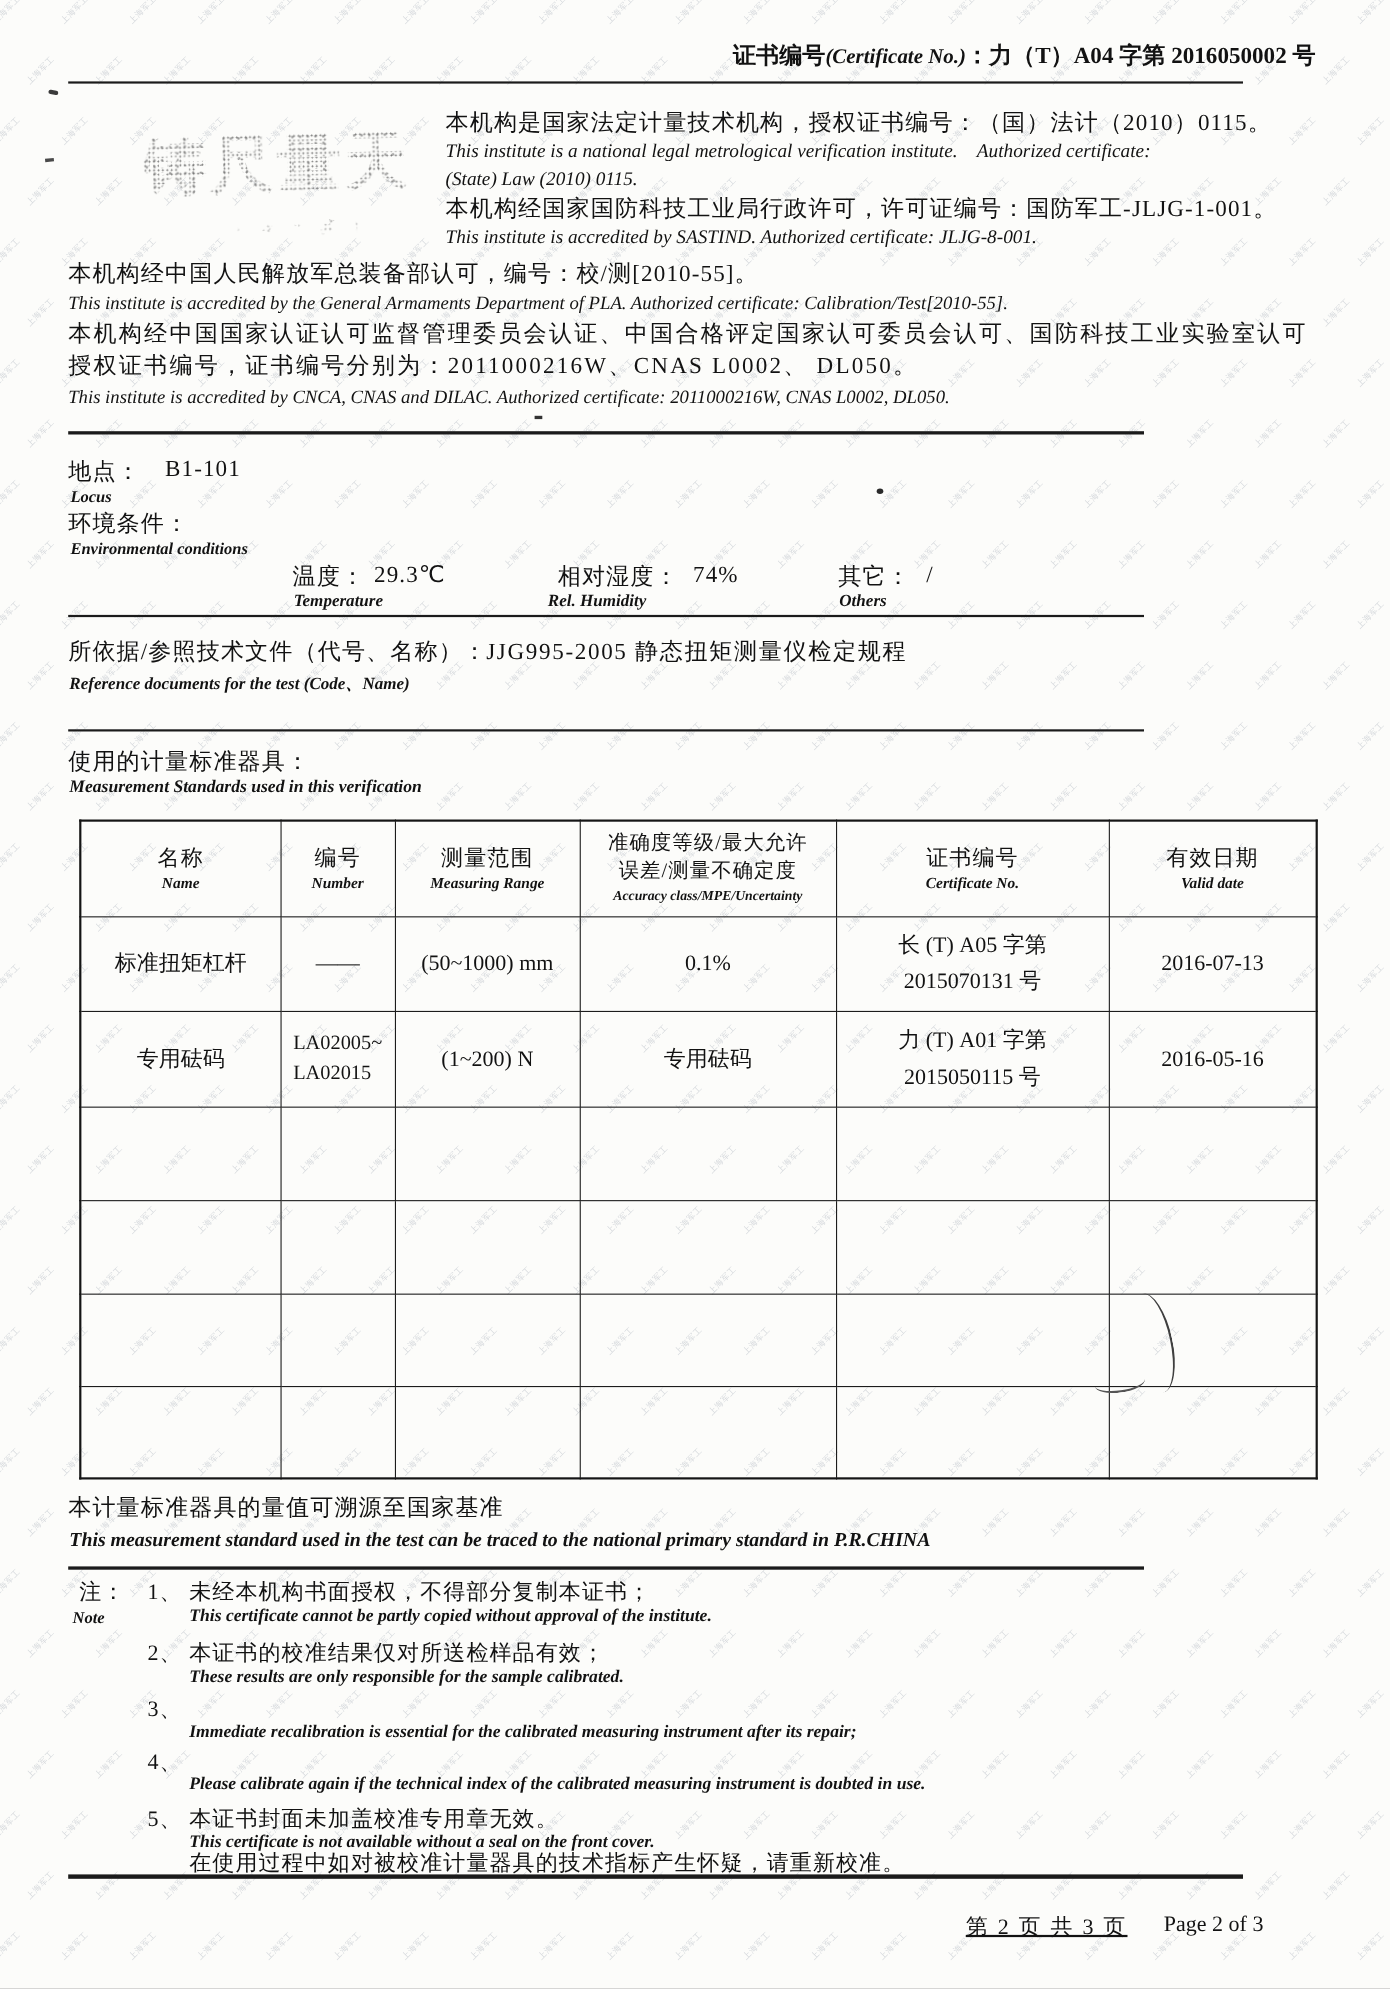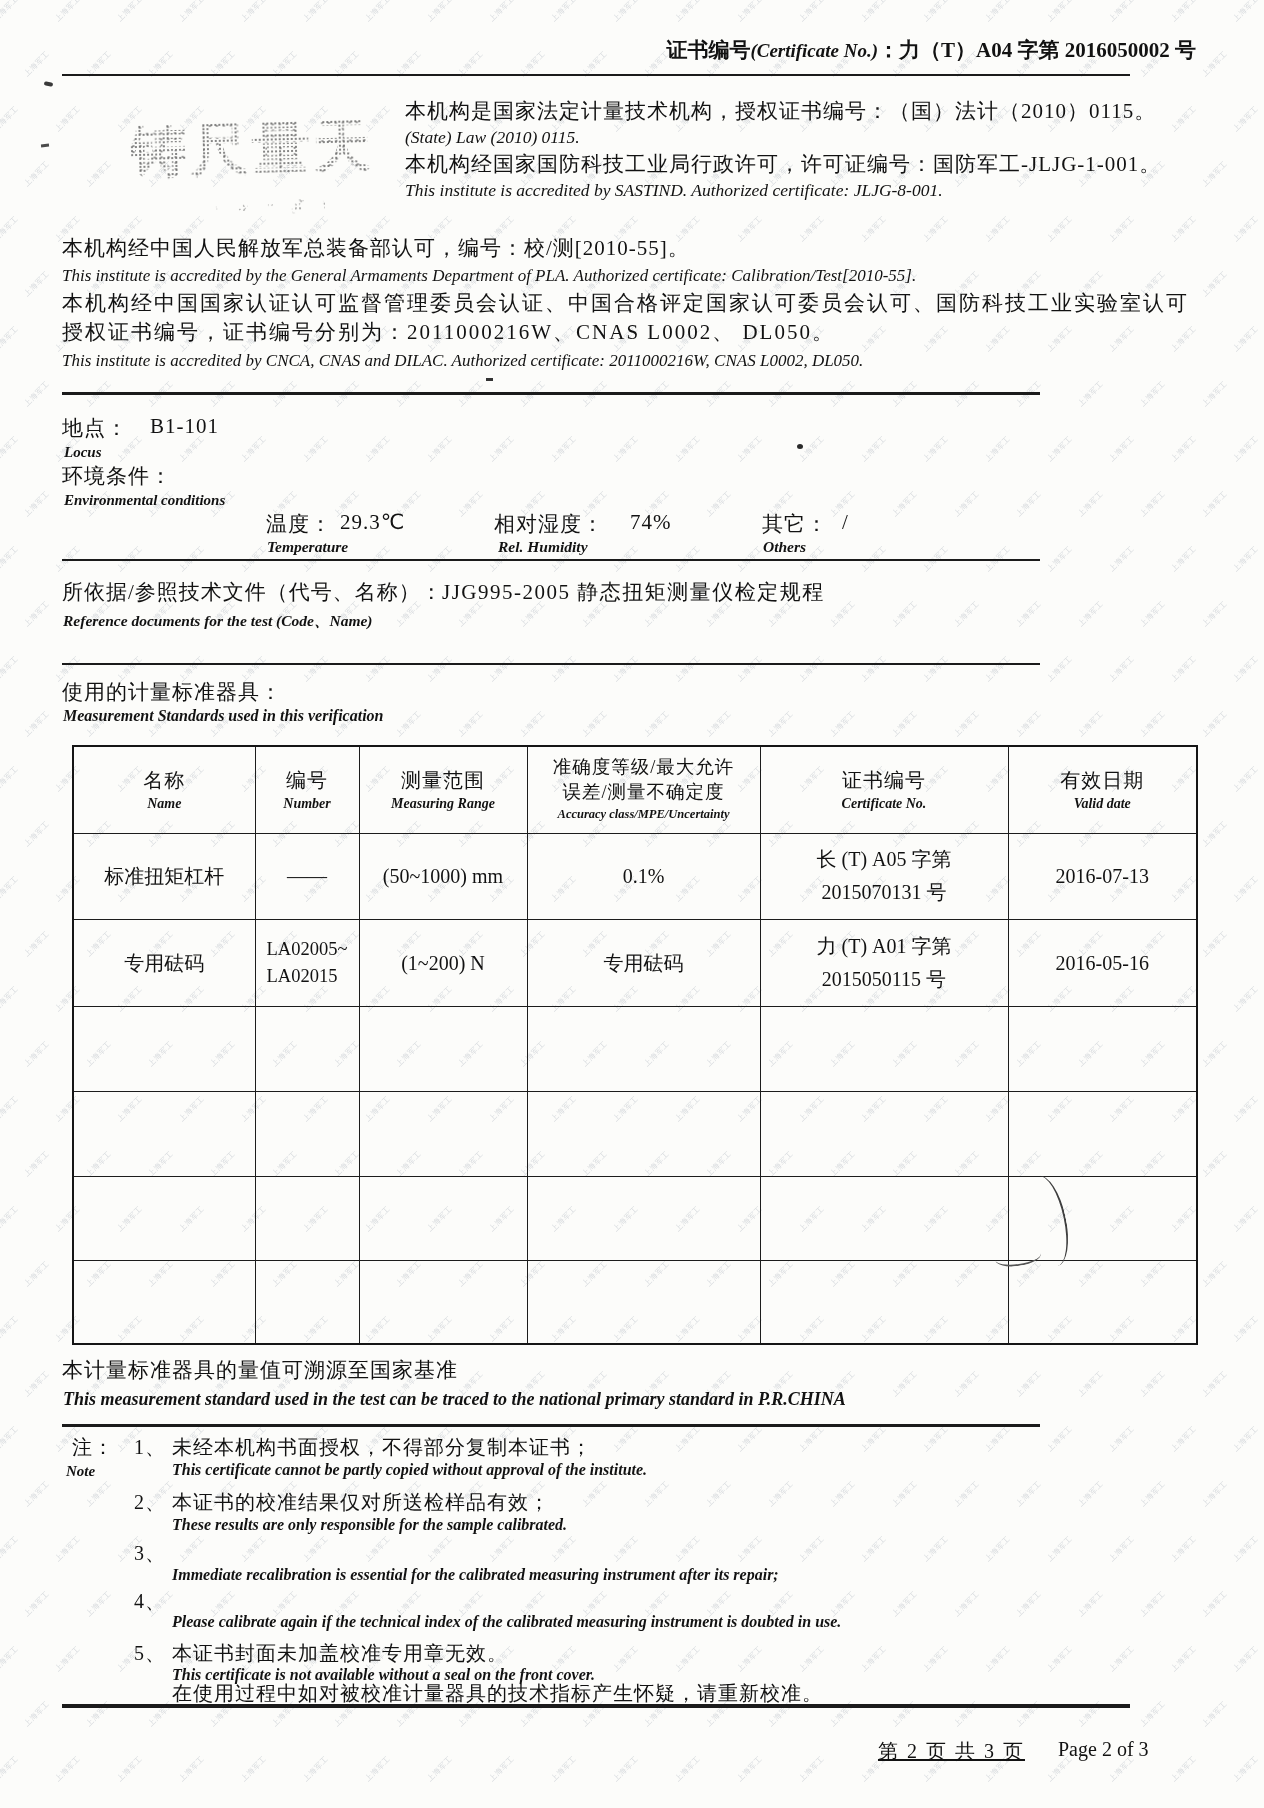--- a/index.html
+++ b/index.html
@@ -756,20 +756,21 @@
     </div>
 
   <div class="abs cert-no"><span>证书编号</span><span class="e">(Certificate No.)</span><span>：力（T）A04 字第 2016050002 号</span></div>
   <div class="rule" style="left:62px;top:74px;width:1068px;height:2px;"></div>
 
   <div class="abs stamp-main">铸尺量天</div>
   <div class="abs stamp-sub">· 々 ° 〆 !</div>
 
   <div class="abs inst-r">
     <div class="zh">本机构是国家法定计量技术机构，授权证书编号：（国）法计（2010）0115。</div>
+    <div class="en">This institute is a national legal metrological verification institute. Authorized certificate:</div>
     <div class="en">(State) Law (2010) 0115.</div>
     <div class="zh">本机构经国家国防科技工业局行政许可，许可证编号：国防军工-JLJG-1-001。</div>
     <div class="en">This institute is accredited by SASTIND. Authorized certificate: JLJG-8-001.</div>
   </div>
 
   <div class="abs inst-f">
     <div class="zh">本机构经中国人民解放军总装备部认可，编号：校/测[2010-55]。</div>
     <div class="en">This institute is accredited by the General Armaments Department of PLA. Authorized certificate: Calibration/Test[2010-55].</div>
     <div class="zh wide">本机构经中国国家认证认可监督管理委员会认证、中国合格评定国家认可委员会认可、国防科技工业实验室认可</div>
     <div class="zh wide">授权证书编号，证书编号分别为：2011000216W、CNAS L0002、 DL050。</div>
@@ -780,21 +781,21 @@
 
   <div class="abs zh" style="left:62px;top:414px;">地点：</div>
   <div class="abs zh" style="left:150px;top:414px;">B1-101</div>
   <div class="abs bi" style="left:64px;top:444px;">Locus</div>
   <div class="abs zh" style="left:62px;top:462px;">环境条件：</div>
   <div class="abs bi" style="left:64px;top:492px;">Environmental conditions</div>
 
   <div class="abs zh" style="left:266px;top:510px;">温度：</div>
   <div class="abs zh" style="left:340px;top:510px;">29.3℃</div>
   <div class="abs bi" style="left:267px;top:538px;font-size:15.5px;">Temperature</div>
-  <div class="abs zh" style="left:494px;top:510px;font-family:Liberation Serif, serif;">相对湿度：</div>
+  <div class="abs zh" style="left:507px;top:510px;font-family:Liberation Serif, serif;">相对湿度：</div>
   <div class="abs zh" style="left:630px;top:510px;">74%</div>
   <div class="abs bi" style="left:498px;top:538px;font-size:15.5px;">Rel. Humidity</div>
   <div class="abs zh" style="left:762px;top:510px;">其它：</div>
   <div class="abs zh" style="left:842px;top:510px;">/</div>
   <div class="abs bi" style="left:763px;top:538px;font-size:15.5px;">Others</div>
 
   <div class="rule" style="left:62px;top:559px;width:978px;height:2px;"></div>
 
   <div class="abs zh" style="left:62px;top:578px;">所依据/参照技术文件（代号、名称）：</div>
   <div class="abs zh" style="left:442px;top:578px;letter-spacing:1.5px;">JJG995-2005 静态扭矩测量仪检定规程</div>

